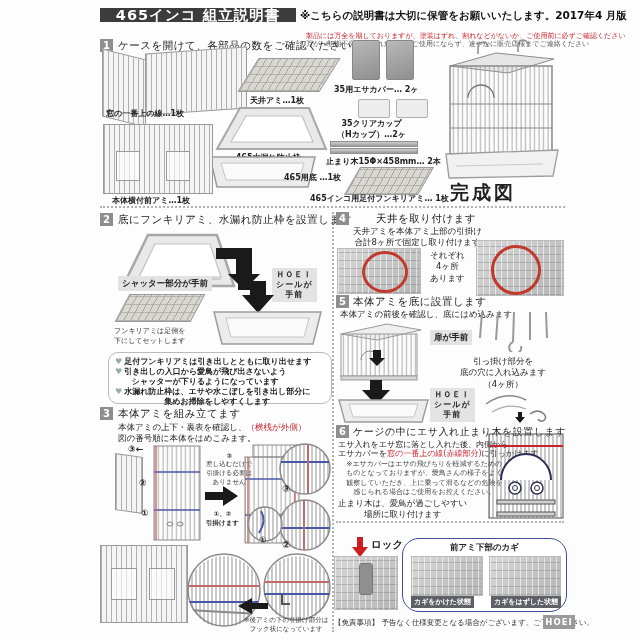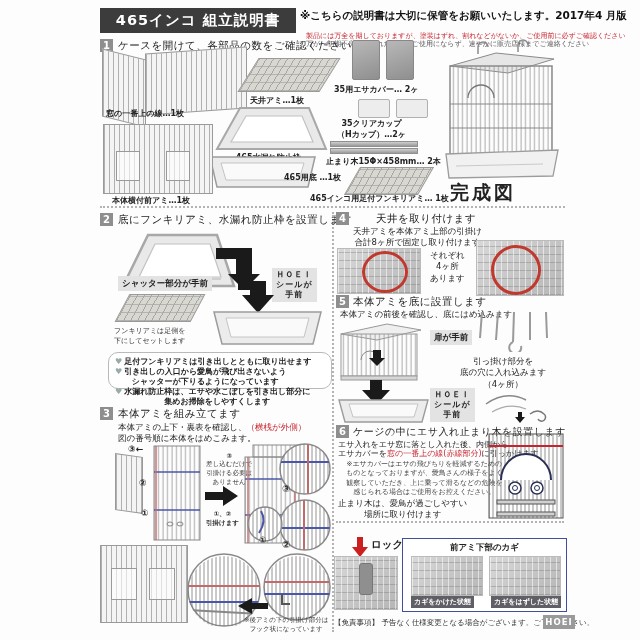--- a/index.html
+++ b/index.html
@@ -15,40 +15,40 @@
   .graylabel{background:#e3e3e3;color:#222;font-weight:bold;padding:2px 4px;line-height:1.25;}
   .mesh{background-color:#f4f4f4;background-image:repeating-linear-gradient(90deg,#b0b0b0 0 1px,transparent 1px 5px);border:1px solid #9a9a9a;}
   .gridp{background-color:#d9d7d2;background-image:repeating-linear-gradient(90deg,#a8a6a0 0 1px,transparent 1px 7px),repeating-linear-gradient(0deg,#b5b3ad 0 1px,transparent 1px 8px);border:1px solid #9a9a9a;}
   .photo{background-image:repeating-linear-gradient(90deg,rgba(255,255,255,.55) 0 1px,transparent 1px 6px),repeating-linear-gradient(0deg,rgba(110,110,110,.35) 0 1px,transparent 1px 8px),linear-gradient(135deg,#d8d8d8,#b6b6b6);border:1px solid #bbb;}
   .redoval{border:3px solid #c0392f;border-radius:50%;background:transparent;}
   .dotH{border-top:2px dotted #b3b3b3;height:0;}
   .dotV{border-left:2px dotted #b3b3b3;width:0;}
   .notebox{border:1.5px solid #b9b9b9;border-radius:10px;background:#fff;}
   .heart{color:#9aa;font-size:8px;margin-right:2px;}
   .caption{background:#5f5f66;color:#fff;font-weight:bold;font-size:7px;padding:1px 3px;}
-  .bluebox{border:1.5px solid #3d4f9e;border-radius:0;background:#fff;}
+  .bluebox{border:1.5px solid #3d4f9e;border-radius:17px;background:#fff;}
   svg{display:block;}
 </style>
 </head>
 <body>
 
 <svg width="0" height="0" style="position:absolute">
   <defs>
     <pattern id="pv" width="4.5" height="10" patternUnits="userSpaceOnUse">
       <line x1="2" y1="0" x2="2" y2="10" stroke="#9a9a9a" stroke-width="0.9"></line>
     </pattern>
     <pattern id="pv2" width="4" height="10" patternUnits="userSpaceOnUse">
       <line x1="2" y1="0" x2="2" y2="10" stroke="#777" stroke-width="0.8"></line>
     </pattern>
   </defs>
 </svg>
 
 <div id="page">
 
-  <div class="abs" style="left:100px;top:8px;width:196px;height:25px;background:#3c3c3c;color:#fff;display:flex;align-items:center;justify-content:center;font-size:14.5px;font-weight:bold;letter-spacing:1px;">465インコ 組立説明書</div>
+  <div class="abs" style="left:100px;top:8px;width:196px;height:14px;background:#3c3c3c;color:#fff;display:flex;align-items:center;justify-content:center;font-size:14.5px;font-weight:bold;letter-spacing:1px;">465インコ 組立説明書</div>
   <div class="abs b" style="left:300px;top:9px;width:340px;font-size:10.5px;color:#111;">
     <span>※こちらの説明書は大切に保管をお願いいたします。</span><span>2017年4 月版</span>
   </div>
   <div class="abs t7 red" style="left:306px;top:31px;">製品には万全を期しておりますが、塗装はずれ、割れなどがないか、ご使用前に必ずご確認ください</div>
   <div class="abs t7 gray" style="left:306px;top:39px;">万が一初期不良が見られた場合、ご使用にならず、速やかに販売店様までご連絡ください</div>
 
   <div class="abs badge" style="left:100px;top:39px;">1</div>
   <div class="abs stitle" style="left:118px;top:39px;">ケースを開けて、各部品の数をご確認ください</div>
 
   <div class="abs mesh" style="left:102px;top:54px;width:42px;height:66px;transform:skewY(14deg);"></div>
@@ -131,21 +131,21 @@
 下にしてセットします</div>
 
   <svg class="abs" style="left:236px;top:281px;" width="40" height="34">
     <polygon points="2,0 30,0 30,14 38,14 22,32 6,14 14,14 14,9 2,9" fill="#1a1a1a"></polygon>
   </svg>
   <svg class="abs" style="left:212px;top:300px;" width="112" height="46">
     <polygon points="2,12 109,12 101,44 10,44" fill="#ececec" stroke="#9c9c9c" stroke-width="1.5"></polygon>
     <polygon points="14,18 97,18 92,37 19,37" fill="#fafafa" stroke="#c4c4c4"></polygon>
   </svg>
 
-  <div class="abs notebox" style="left:108px;top:352px;width:224px;height:37px;padding:4px 6px;box-sizing:border-box;">
+  <div class="abs notebox" style="left:108px;top:352px;width:224px;height:52px;padding:4px 6px;box-sizing:border-box;">
     <div class="t8 b" style="line-height:1.25;"><span class="heart">♥</span><span class="pre">足付フンキリアミは引き出しとともに取り出せます</span></div>
     <div class="t8 b" style="line-height:1.25;display:flex;">
         <span class="heart">♥</span>
         <span class="pre">引き出しの入口から愛鳥が飛び出さないよう
 シャッターが下りるようになっています</span>
       </div>
     <div class="t8 b" style="line-height:1.25;display:flex;">
         <span class="heart">♥</span>
         <span class="pre">水漏れ防止枠は、エサや水こぼしを引き出し部分に
 集めお掃除をしやすくします</span>

